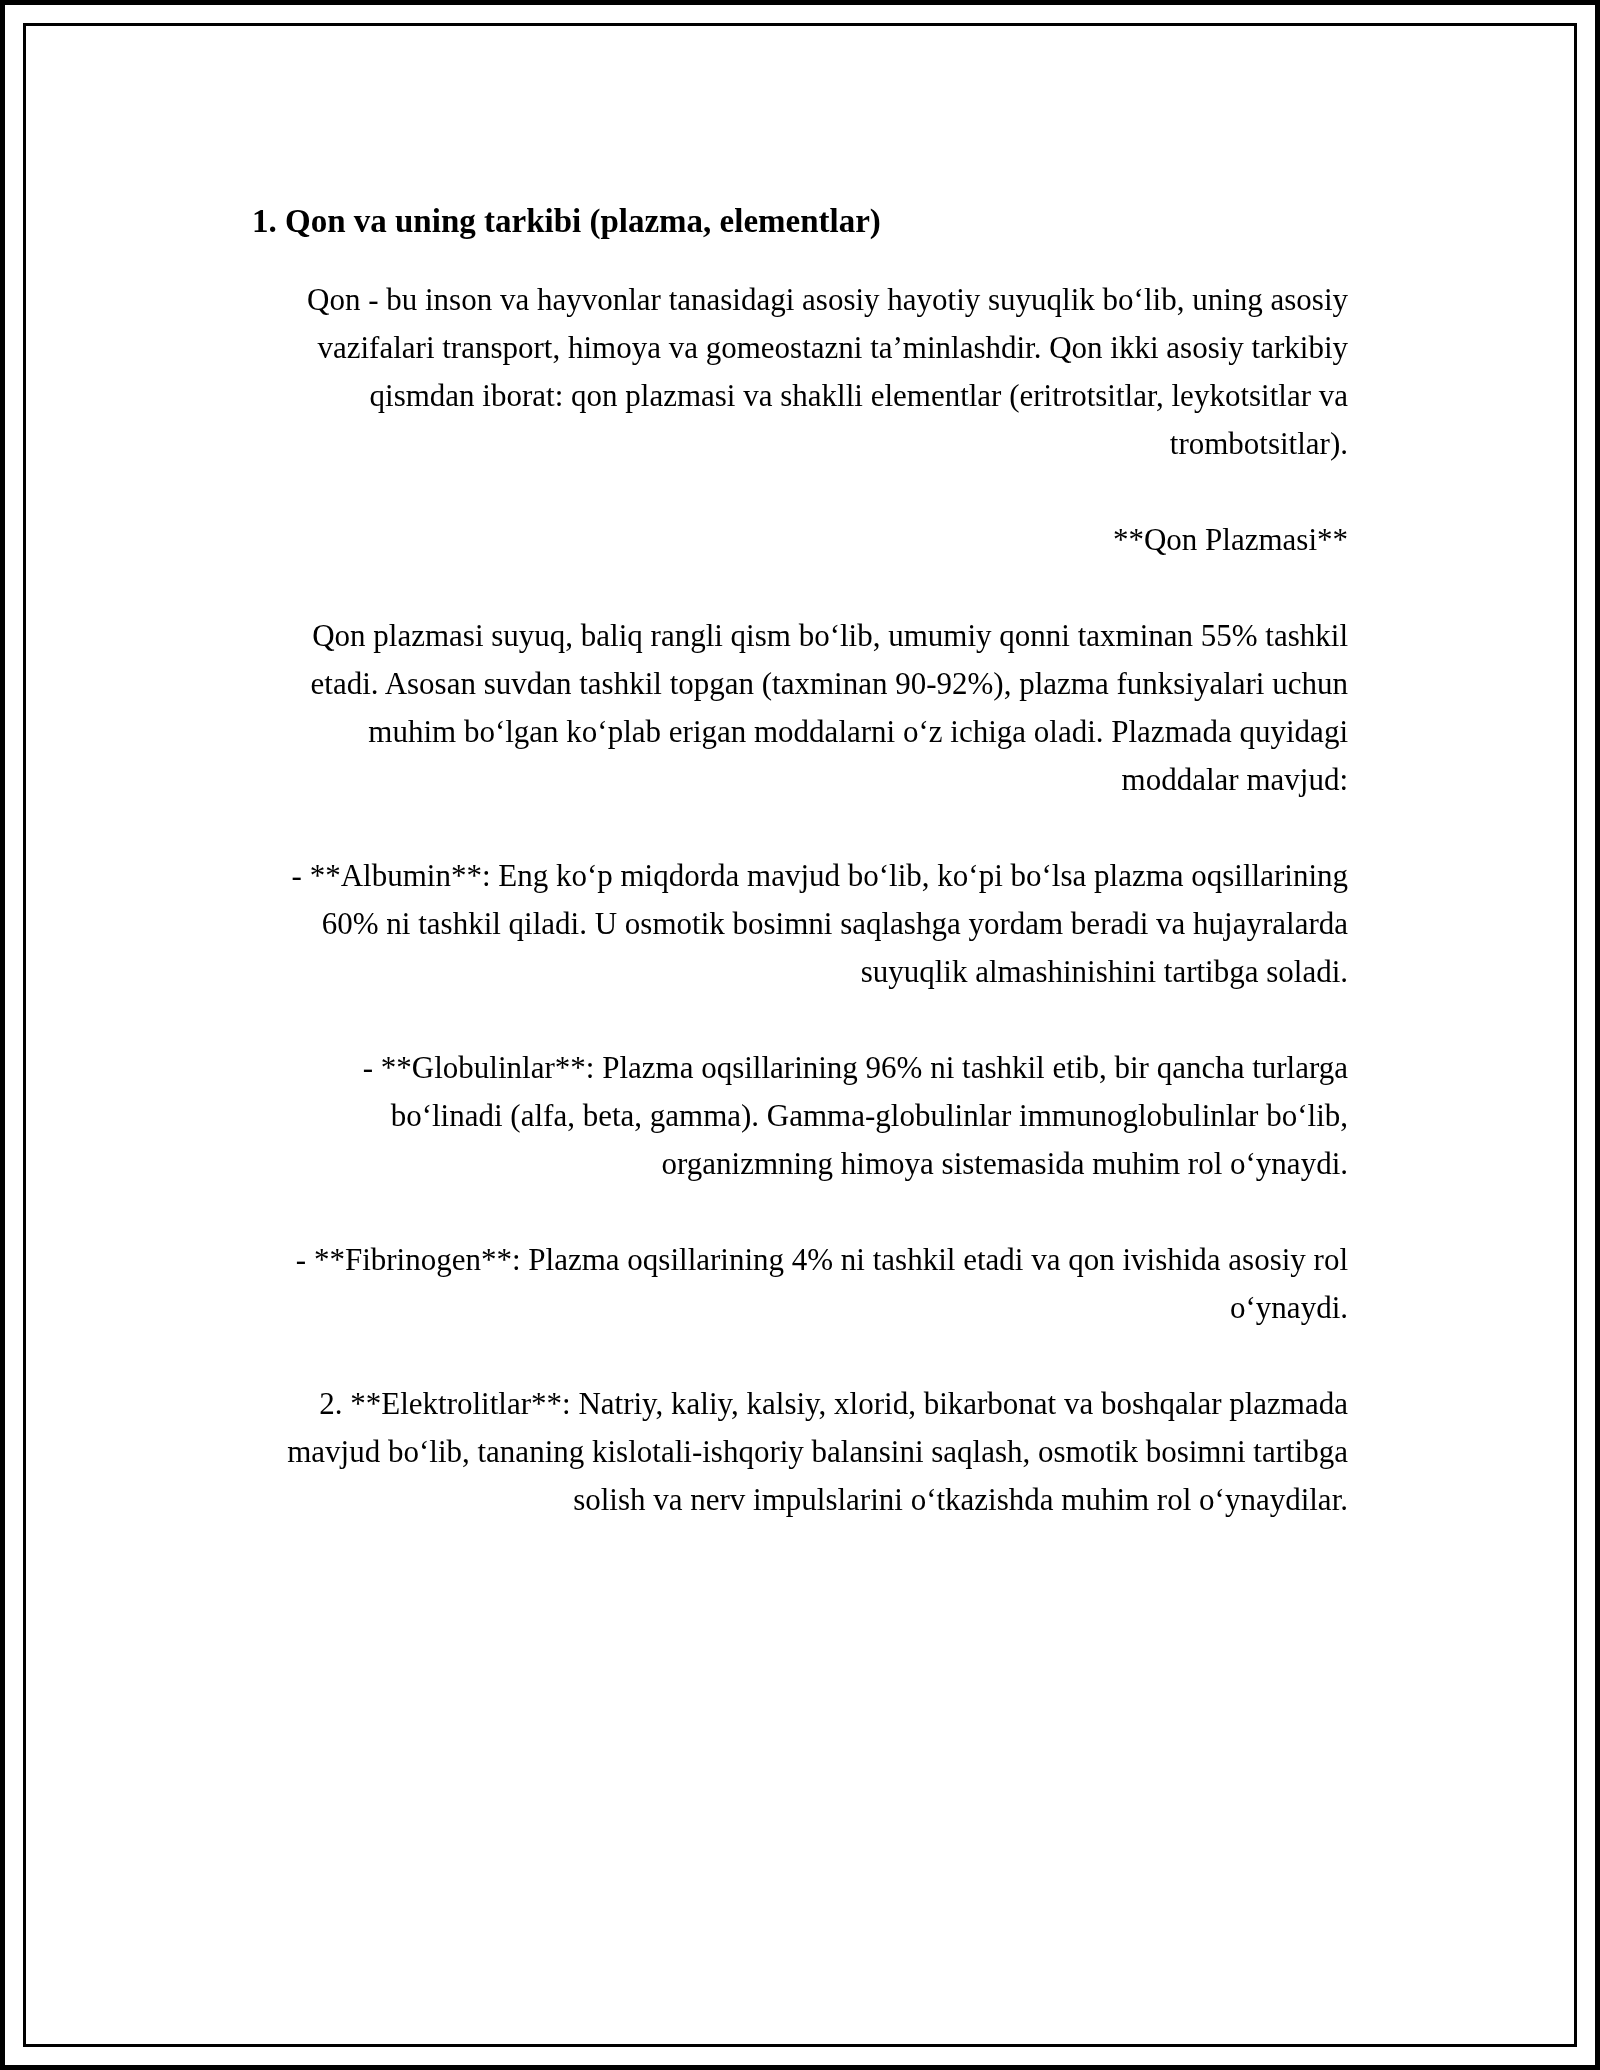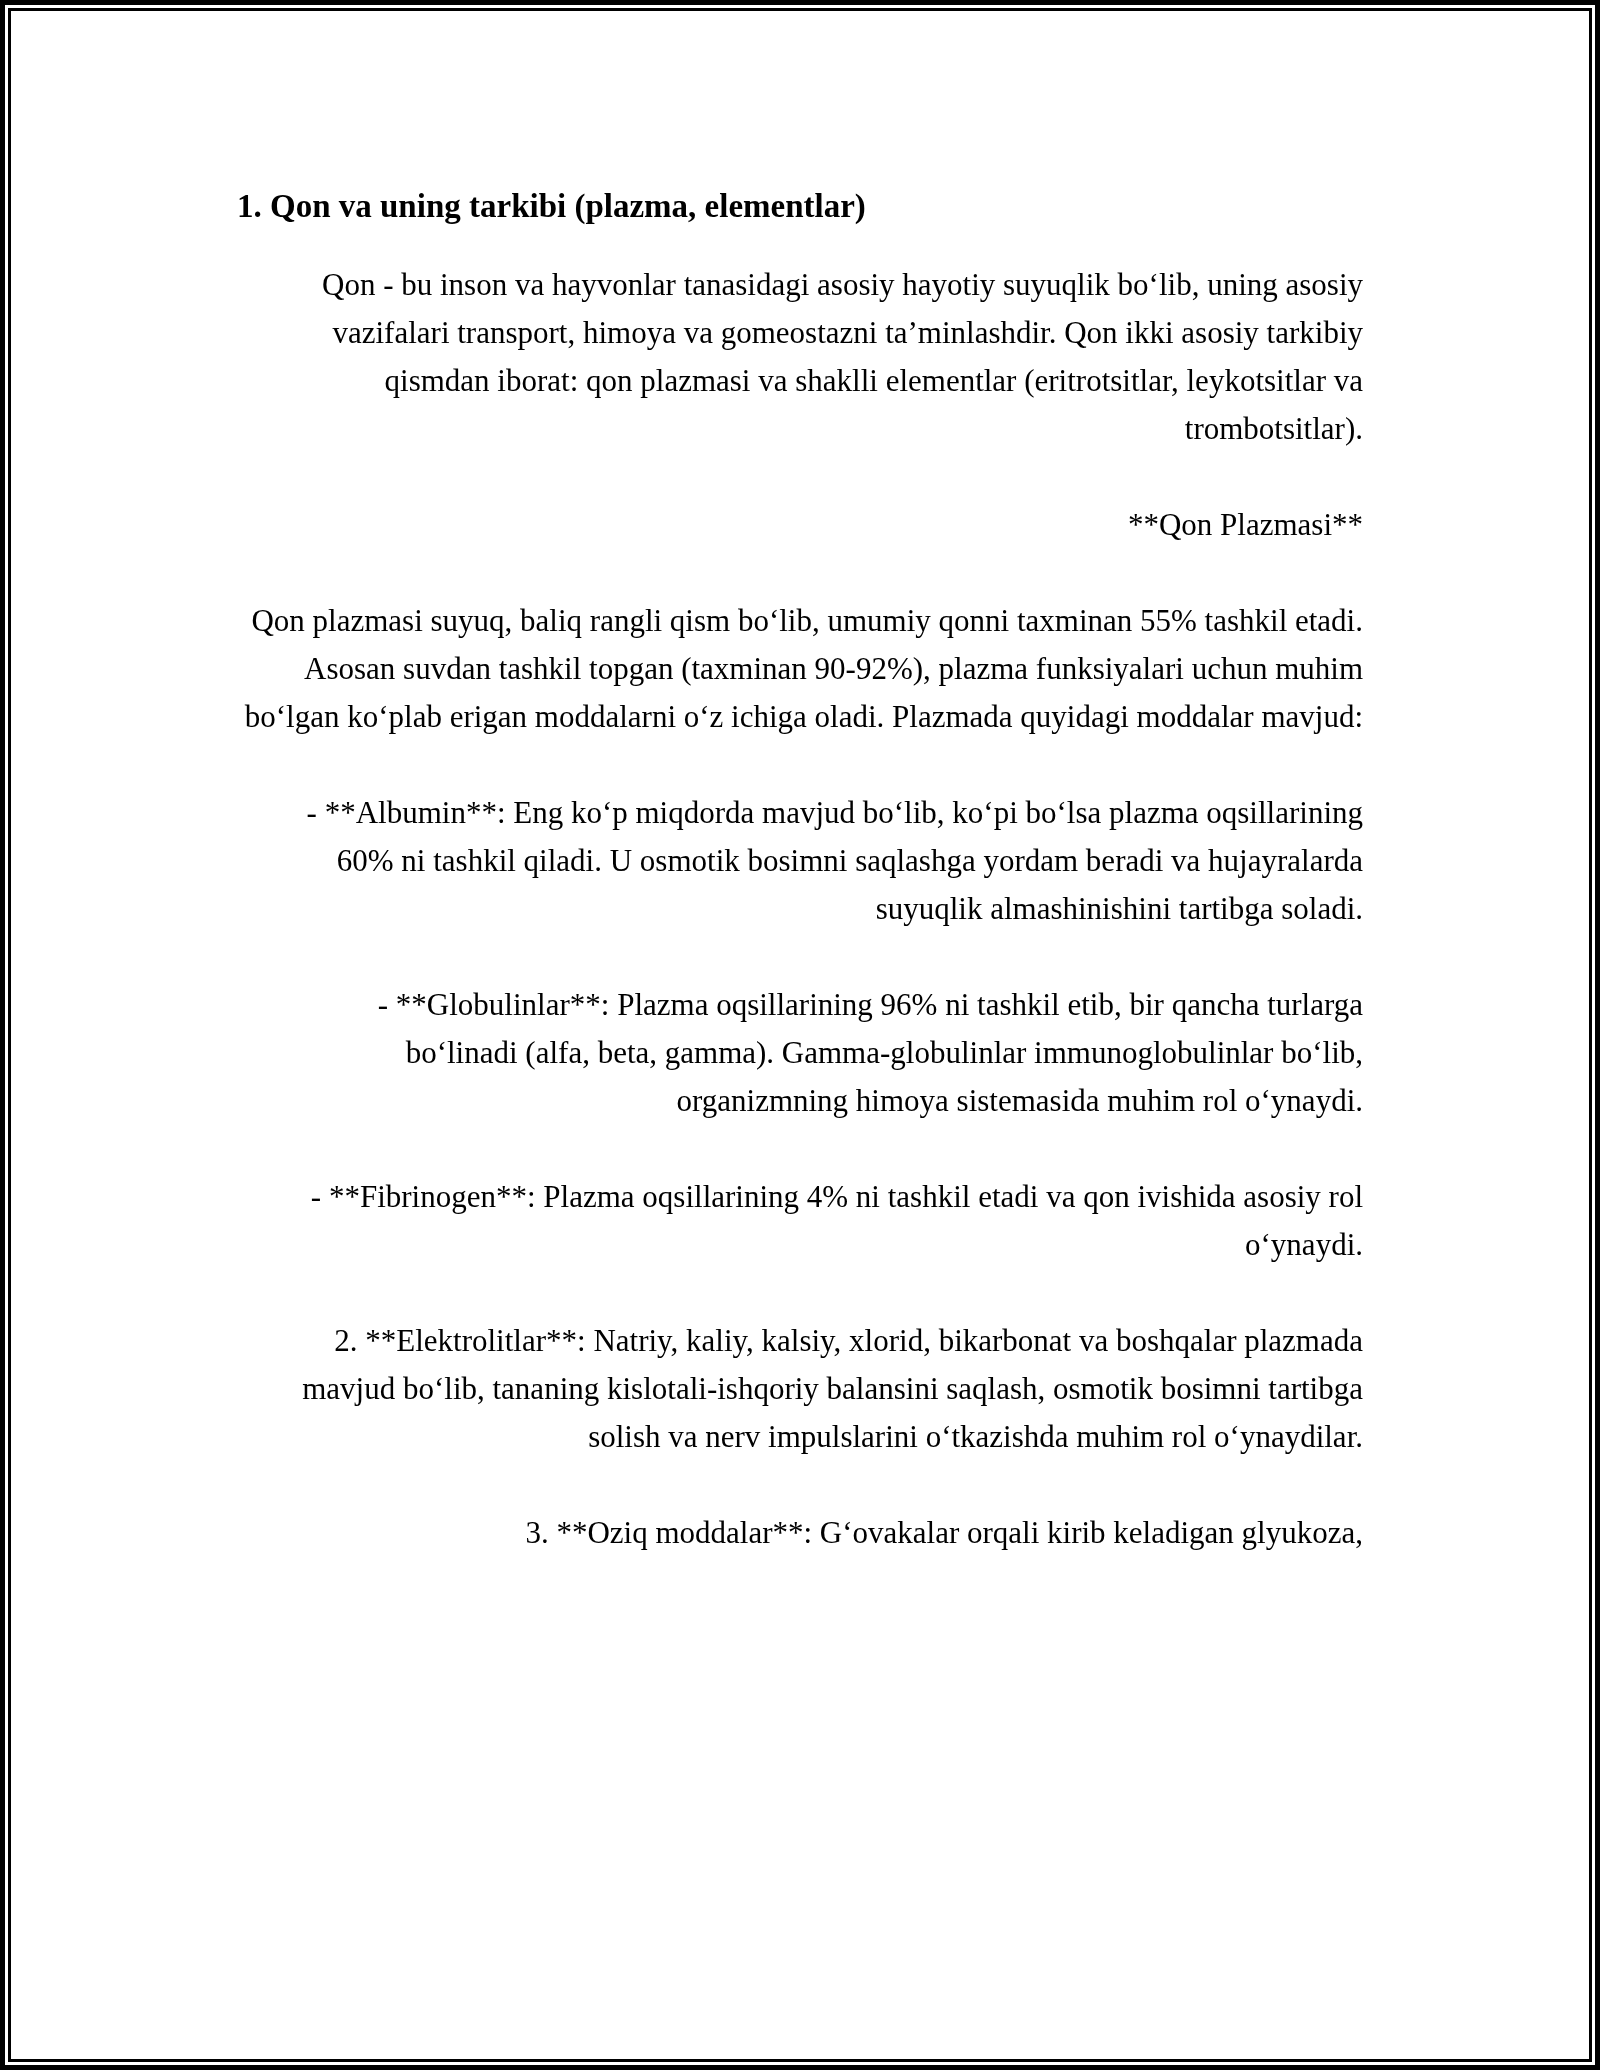--- a/index.html
+++ b/index.html
@@ -11,21 +11,21 @@
     width: 1600px;
     height: 2070px;
     position: relative;
     font-family: "Liberation Serif", serif;
   }
   .frame {
     box-sizing: border-box;
     width: 1600px;
     height: 2070px;
     border: 5px solid #000000;
-    padding: 3px;
+    padding: 18px;
     background: #ffffff;
   }
   .page {
     box-sizing: border-box;
     width: 100%;
     height: 100%;
     border: 3px solid #000000;
     background: #ffffff;
     padding: 175px 226px 0 226px;
     overflow: hidden;
@@ -64,15 +64,14 @@
 
 
     <p class="doc-paragraph">   - **Albumin**: Eng ko‘p miqdorda mavjud bo‘lib, ko‘pi bo‘lsa plazma oqsillarining 60% ni tashkil qiladi. U osmotik bosimni saqlashga yordam beradi va hujayralarda suyuqlik almashinishini tartibga soladi.</p>
 
     <p class="doc-paragraph">   - **Globulinlar**: Plazma oqsillarining 96% ni tashkil etib, bir qancha turlarga bo‘linadi (alfa, beta, gamma). Gamma-globulinlar immunoglobulinlar bo‘lib, organizmning himoya sistemasida muhim rol o‘ynaydi.</p>
 
     <p class="doc-paragraph">   - **Fibrinogen**: Plazma oqsillarining 4% ni tashkil etadi va qon ivishida asosiy rol o‘ynaydi.</p>
 
     <p class="doc-paragraph">2. **Elektrolitlar**: Natriy, kaliy, kalsiy, xlorid, bikarbonat va boshqalar plazmada mavjud bo‘lib, tananing kislotali-ishqoriy balansini saqlash, osmotik bosimni tartibga solish va nerv impulslarini o‘tkazishda muhim rol o‘ynaydilar.</p>
 
-    <p class="doc-paragraph">3. **Oziq moddalar**: G‘ovakalar orqali kirib keladigan glyukoza,</p>
   </div>
 </div>
 
 </body></html>

